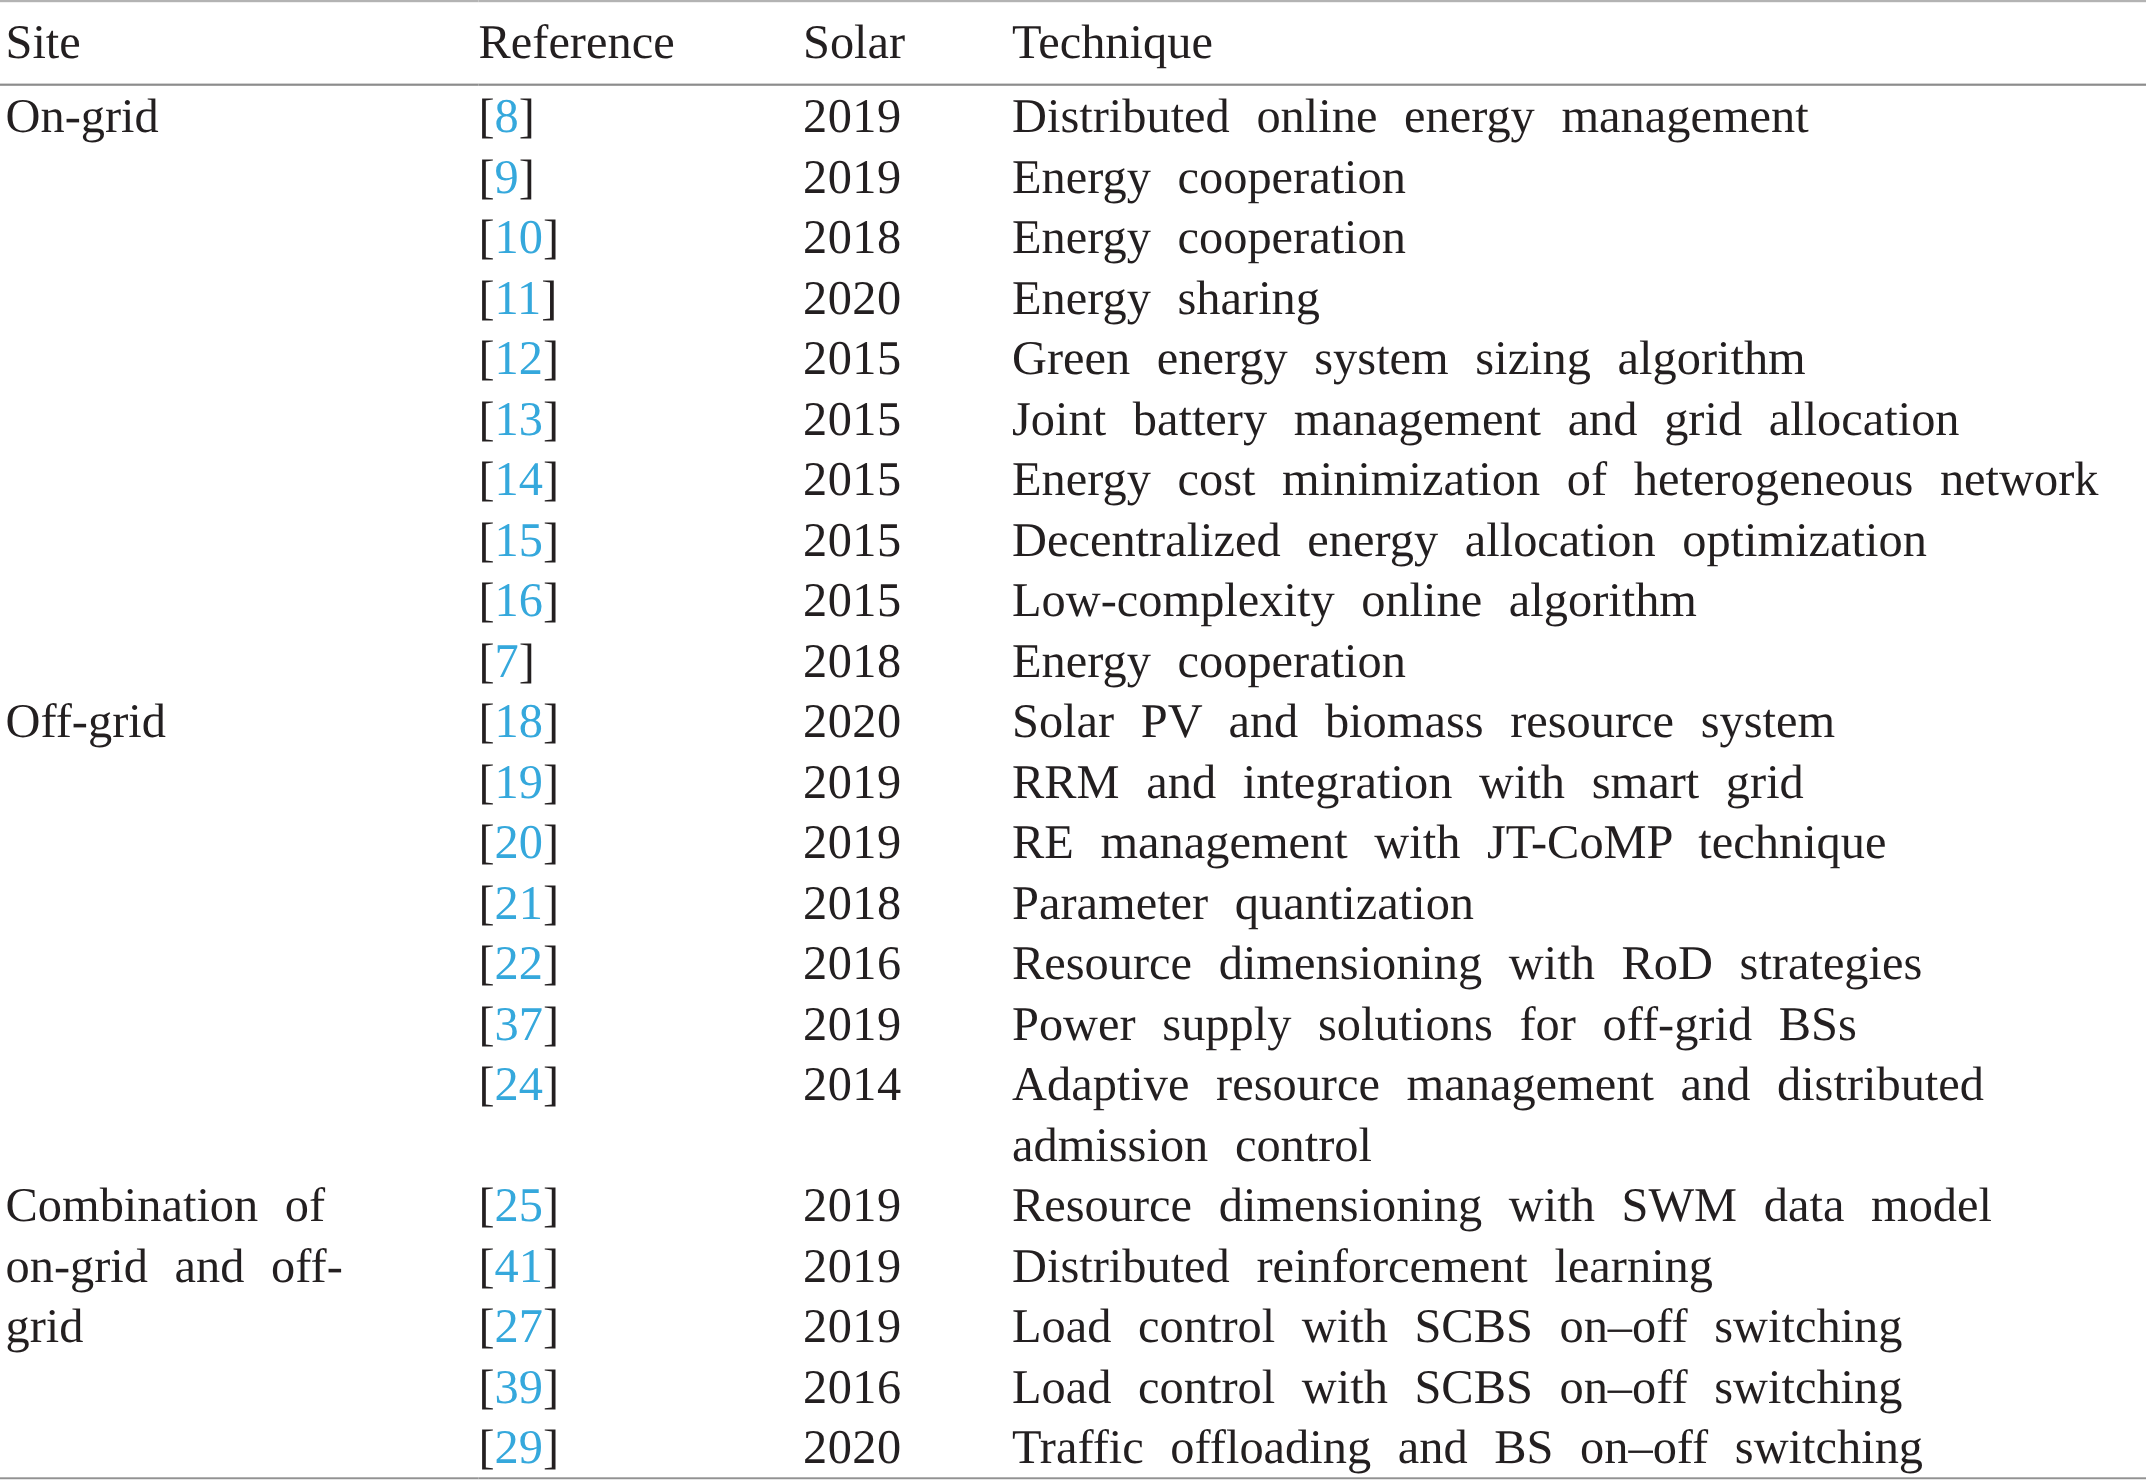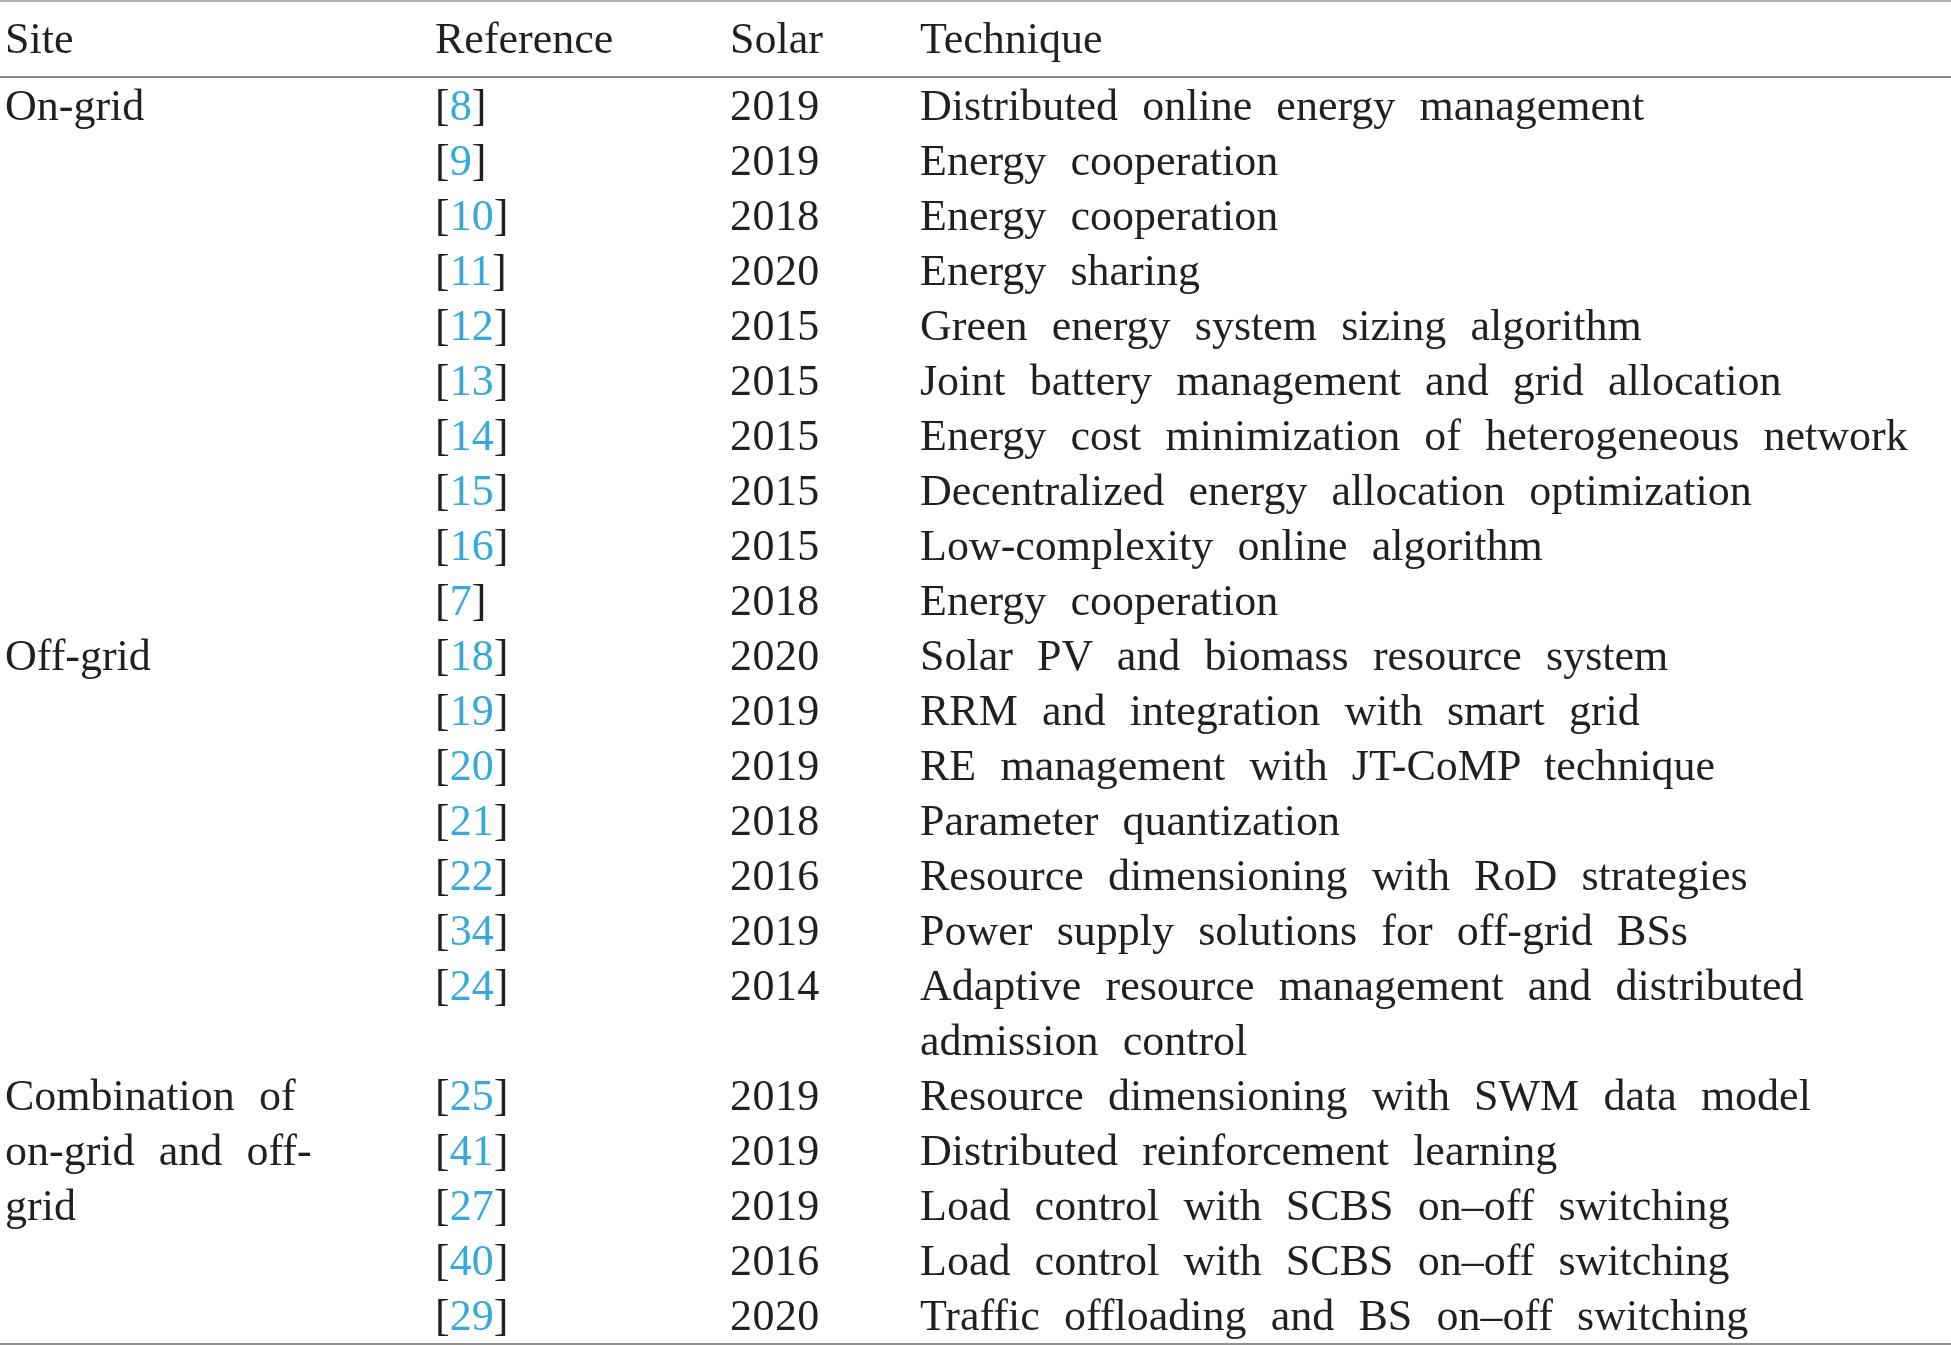--- a/index.html
+++ b/index.html
@@ -163,21 +163,21 @@
         <td class="ref-cell"><span class="ref-wrap"><a class="ref-num">21</a></span></td>
         <td class="year-cell">2018</td>
         <td class="tech-cell">Parameter quantization</td>
       </tr>
       <tr class="row">
         <td class="ref-cell"><span class="ref-wrap"><a class="ref-num">22</a></span></td>
         <td class="year-cell">2016</td>
         <td class="tech-cell">Resource dimensioning with RoD strategies</td>
       </tr>
       <tr class="row">
-        <td class="ref-cell"><span class="ref-wrap"><a class="ref-num">34</a></span></td>
+        <td class="ref-cell"><span class="ref-wrap"><a class="ref-num">37</a></span></td>
         <td class="year-cell">2019</td>
         <td class="tech-cell">Power supply solutions for off-grid BSs</td>
       </tr>
       <tr class="row row-tall">
         <td class="ref-cell"><span class="ref-wrap"><a class="ref-num">24</a></span></td>
         <td class="year-cell">2014</td>
         <td class="tech-cell">Adaptive resource management and distributed admission control</td>
       </tr>
 
       <tr class="row">
@@ -192,21 +192,21 @@
         <td class="ref-cell"><span class="ref-wrap"><a class="ref-num">41</a></span></td>
         <td class="year-cell">2019</td>
         <td class="tech-cell">Distributed reinforcement learning</td>
       </tr>
       <tr class="row">
         <td class="ref-cell"><span class="ref-wrap"><a class="ref-num">27</a></span></td>
         <td class="year-cell">2019</td>
         <td class="tech-cell">Load control with SCBS on–off switching</td>
       </tr>
       <tr class="row">
-        <td class="ref-cell"><span class="ref-wrap"><a class="ref-num">40</a></span></td>
+        <td class="ref-cell"><span class="ref-wrap"><a class="ref-num">39</a></span></td>
         <td class="year-cell">2016</td>
         <td class="tech-cell">Load control with SCBS on–off switching</td>
       </tr>
       <tr class="row">
         <td class="ref-cell"><span class="ref-wrap"><a class="ref-num">29</a></span></td>
         <td class="year-cell">2020</td>
         <td class="tech-cell">Traffic offloading and BS on–off switching</td>
       </tr>
     </tbody>
   </table>

